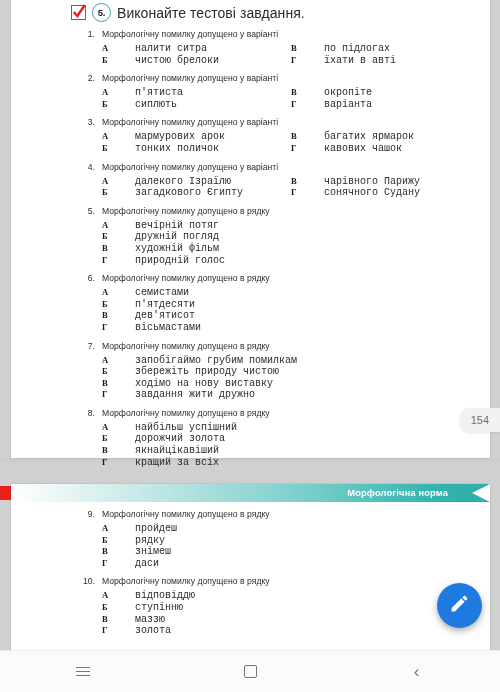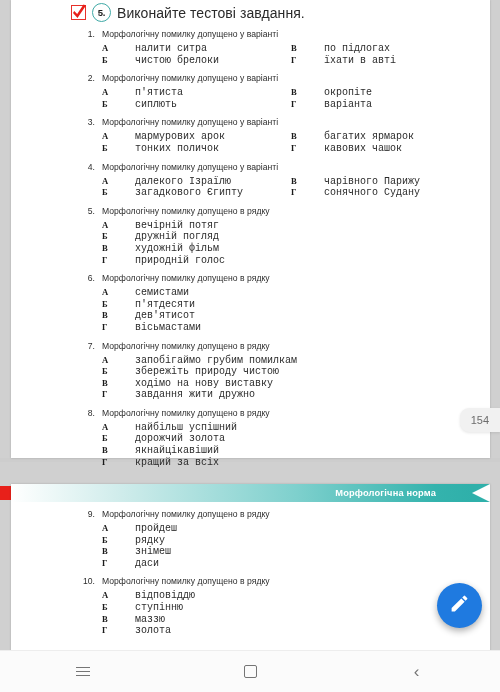--- a/index.html
+++ b/index.html
@@ -93,21 +93,21 @@
     position: absolute; left: 0; right: 18px; top: 0; height: 18px;
     background: linear-gradient(to right, rgba(215,240,238,0) 0%, #cfeceb 24%, #7ed0cd 62%, #34b3ad 92%, #2fb0aa 100%);
   }
   .banner-tip {
     position: absolute; right: 0; top: 0;
     width: 0; height: 0;
     border-top: 9px solid #2fb0aa; border-bottom: 9px solid #2fb0aa;
     border-right: 18px solid transparent;
   }
   .banner-text {
-    position: absolute; right: 54px; top: 0; line-height: 18px;
+    position: absolute; right: 42px; top: 0; line-height: 18px;
     font-size: 9.3px; font-weight: bold; color: #ffffff; letter-spacing: .15px;
   }
 
   
   .page-chip {
     position: absolute; right: 0px; top: 408px;
     padding: 6px 11px; background: #f1f1f1;
     border-radius: 9px 0 0 9px;
     font-size: 11px; color: #6d6d6d;
     box-shadow: 0 1px 3px rgba(0,0,0,.10);

